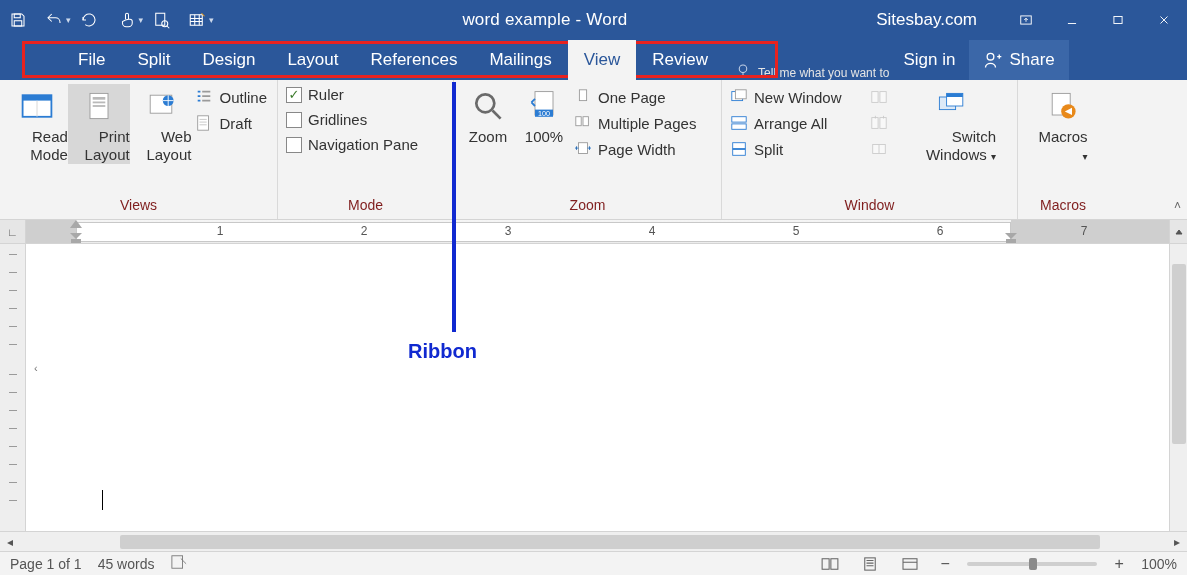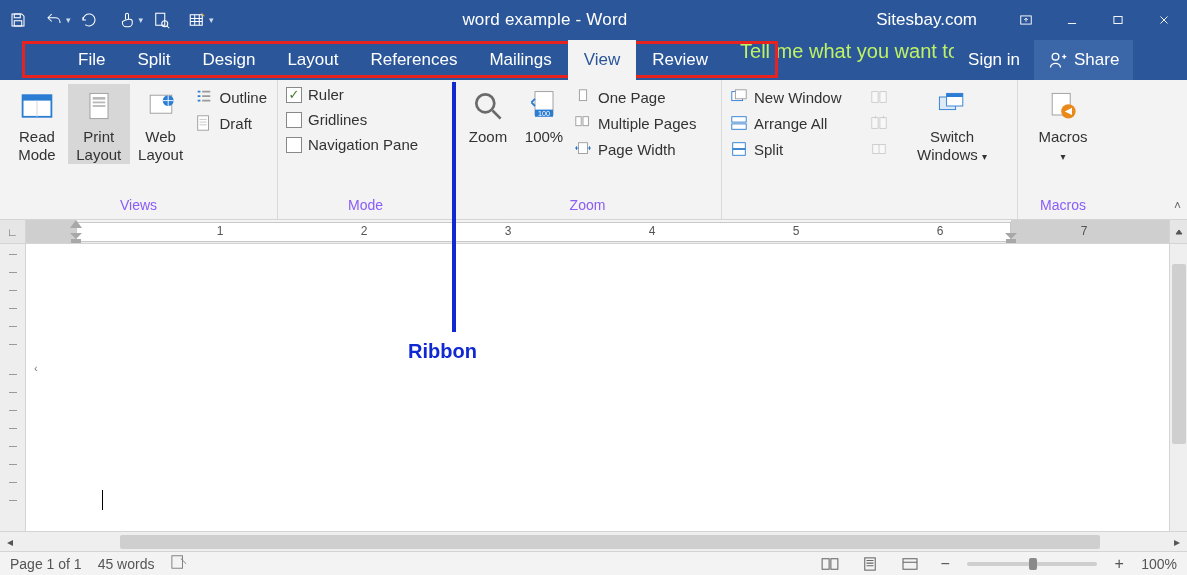--- a/index.html
+++ b/index.html
@@ -17,32 +17,32 @@
   .title-right .site { font-size:17px; margin-right:26px; }
   .title-ctrl { width:46px; height:40px; display:flex; align-items:center; justify-content:center; }
   .title-ctrl svg { width:14px; height:14px; stroke:#fff; stroke-width:1.6; fill:none; }
 
   
   .tabs-row { height:40px; background:#2b579a; display:flex; align-items:stretch; color:#fff; position:relative;padding-left:36px; }
   .tabs-highlight { position:absolute; left:22px; top:1px; width:756px; height:37px; border:3px solid #e8221f; pointer-events:none; }
   .tab { padding:0 16px; display:flex; align-items:center; font-size:17px; cursor:pointer; position:relative; }
   .tab.active { background:#f3f3f3; color:#2b579a; }
   .tab.file { margin-left:26px; }
-  .tell-me { display:flex; align-items:flex-start; color:#bef264; font-size:20px; margin-left:10px; overflow:hidden; white-space:nowrap; max-width:220px;}
+  .tell-me { display:flex; align-items:flex-end; color:#e5e5e5; font-size:12px; margin-left:10px; overflow:hidden; white-space:nowrap; max-width:220px;}
   .tell-me svg{ width:18px;height:18px; stroke:#c2d0e6; fill:none; stroke-width:1.4; margin-right:6px;}
   .signin { color:#fff; font-size:17px; margin:0 14px; display:flex; align-items:center; }
   .share-btn { background:#3b67a8; height:100%; display:flex; align-items:center; padding:0 14px; color:#fff; font-size:17px;}
   .share-btn svg{width:20px;height:20px;stroke:#fff;fill:none;stroke-width:1.6;margin-right:6px;}
 
   
   .ribbon { height:140px; background:#f3f3f3; border-bottom:1px solid #d4d4d4; display:flex; position:relative; }
   .group { border-right:1px solid #d9d9d9; display:flex; flex-direction:column; padding:4px 6px 0 6px; }
   .group-body { flex:1; display:flex; align-items:flex-start; }
-  .group-label { text-align:center; font-size:14px; color:#8b5cf6; padding:4px 0 6px; }
-  .bigbtn { display:flex; flex-direction:column; align-items:center; justify-content:flex-start; width:62px; padding-top:4px; font-size:15px; color:#333; line-height:1.2; text-align:center;}
+  .group-label { text-align:center; font-size:14px; color:#7f1d1d; padding:4px 0 6px; }
+  .bigbtn { display:flex; flex-direction:column; align-items:center; justify-content:flex-start; width:62px; padding-top:4px; font-size:15px; color:#333; line-height:1.2; text-align:right;}
   .bigbtn.sel { background:#d7d7d7; }
   .bigbtn .ic { width:36px; height:36px; margin-bottom:4px; display:flex; align-items:center; justify-content:center;}
   .stack { display:flex; flex-direction:column; gap:8px; padding:4px 4px 0 2px; font-size:15px; color:#333;}
   .row { display:flex; align-items:center; gap:6px; white-space:nowrap;}
   .chk { width:16px; height:16px; border:1px solid #888; background:#fff; display:inline-flex; align-items:center; justify-content:center;}
   .chk.checked::after{content:"✓"; font-size:13px; color:#3a7a2a; line-height:1;}
   .smico { width:18px; height:18px; display:inline-flex; align-items:center; justify-content:center;}
   .smico svg{width:18px;height:18px;}
   .collapse-caret { position:absolute; right:6px; bottom:6px; font-size:12px; color:#666;}
 
@@ -388,20 +388,21 @@
         <span class="ic">
             <svg viewBox="0 0 40 40">
               <rect x="6" y="10" width="18" height="14" fill="#dce9f7" stroke="#2b7cd3"></rect>
               <rect x="14" y="6" width="18" height="14" fill="#fff" stroke="#2b7cd3"></rect>
               <rect x="14" y="6" width="18" height="4" fill="#2b7cd3"></rect>
             </svg>
           </span>
         <span><span>Switch Windows</span> <span style="font-size:10px">▾</span></span>
       </div>
     </div>
+    <div class="group-label">Window</div>
   </div>
 
   <div class="group" style="width:90px;border-right:none">
     <div class="group-body">
       <div class="bigbtn" style="width:78px">
         <span class="ic">
             <svg viewBox="0 0 40 40">
               <rect x="8" y="6" width="20" height="24" fill="#fff" stroke="#9a9a9a"></rect>
               <circle cx="26" cy="26" r="8" fill="#e8891a"></circle>
               <path d="M22 26l8-4v8z" fill="#fff"></path>

